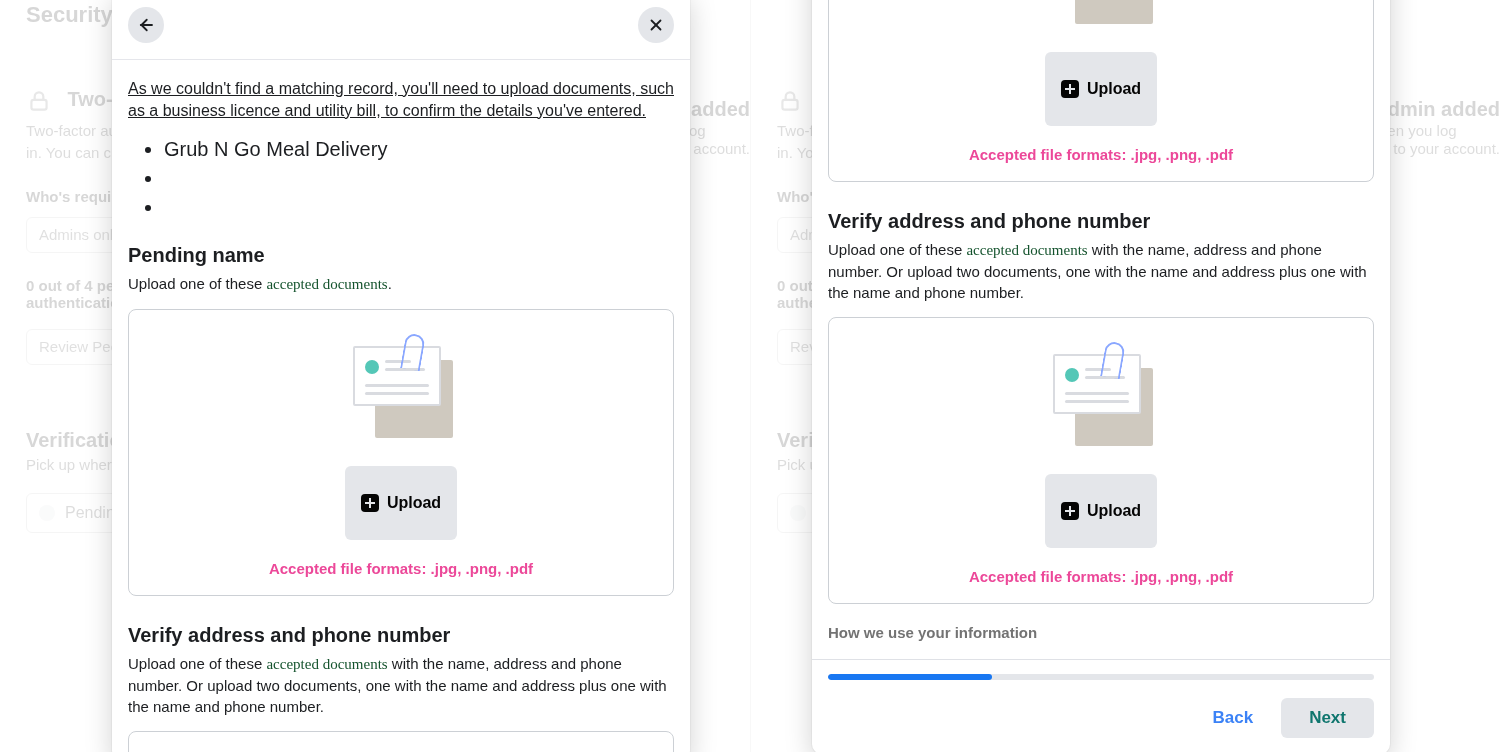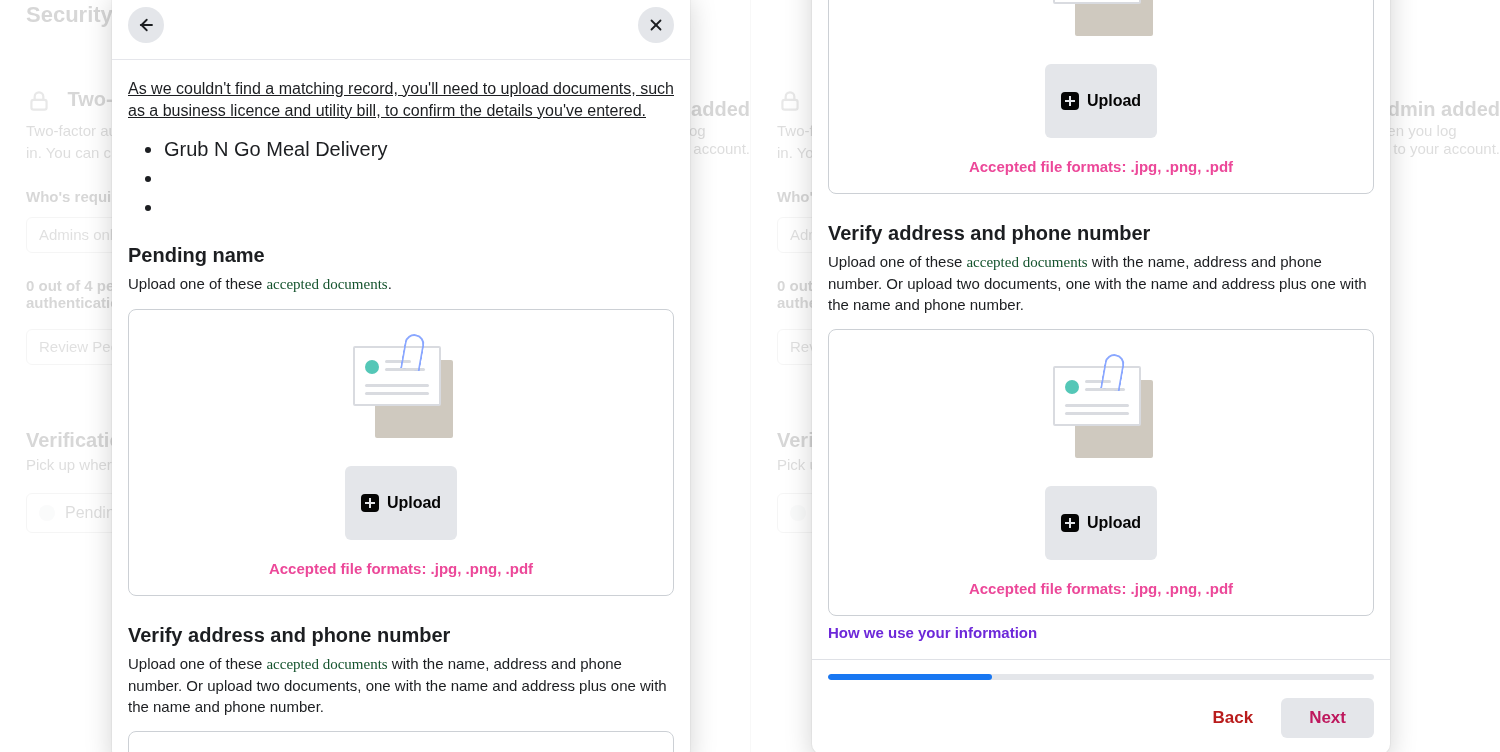--- a/index.html
+++ b/index.html
@@ -161,35 +161,35 @@
   }
   .inner-scroll {
     flex:1;
     overflow:hidden;
     position:relative;
   }
   .inner-content {
     position:absolute; left:0; right:0; bottom:0;
     padding: 0 16px 18px 16px;
   }
-  .info-link { margin-top: 8px; font-size:15px; font-weight:700; color:#6d28d9; cursor:pointer; }
+  .info-link { margin-top: 20px; font-size:15px; font-weight:700; color:#737373; cursor:pointer; }
 
   .modal-foot {
     border-top: 1px solid #dfe1e6;
     padding: 14px 16px 16px 16px;
     display:flex; flex-direction:column; gap:18px;
   }
   .progress { height:6px; width:100%; background:#e4e6ea; border-radius:4px; overflow:hidden; }
   .progress .bar { height:100%; background:#1877f2; border-radius:4px; }
   .foot-btns { display:flex; justify-content:flex-end; gap:10px; }
   .btn-back {
-    background:transparent; border:none; color:#b91c1c; font-weight:700; font-size:17px; padding:10px 18px; border-radius:6px; cursor:pointer;
+    background:transparent; border:none; color:#3b82f6; font-weight:700; font-size:17px; padding:10px 18px; border-radius:6px; cursor:pointer;
   }
   .btn-next {
-    background:#e4e6ea; border:none; color:#be185d; font-weight:700; font-size:17px; padding:10px 28px; border-radius:6px; cursor:not-allowed;
+    background:#e4e6ea; border:none; color:#0f766e; font-weight:700; font-size:17px; padding:10px 28px; border-radius:6px; cursor:not-allowed;
   }
 </style>
 </head>
 <body>
 
 <div class="bg-layer">
   <div class="bg-half">
     <div class="bg-title">Security Centre</div>
 
     <div class="bg-h" style="margin-top:60px;">

